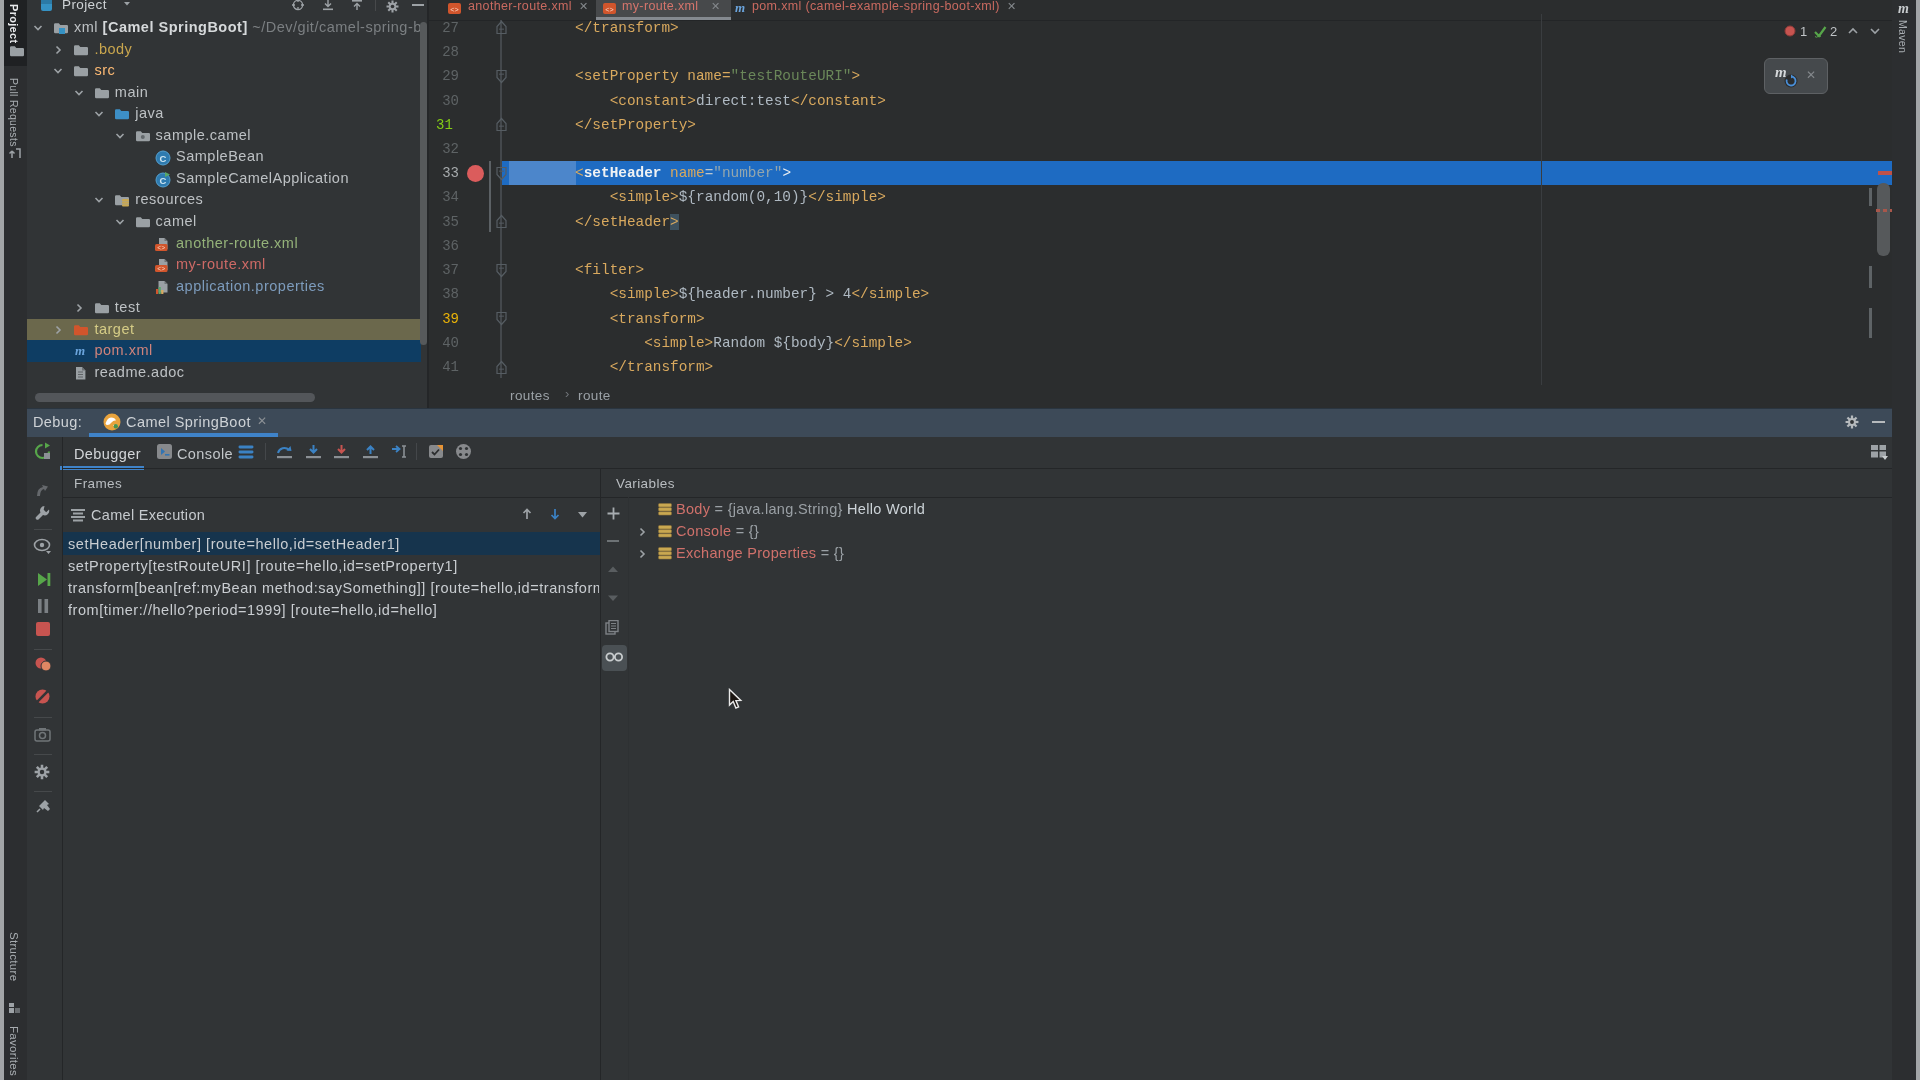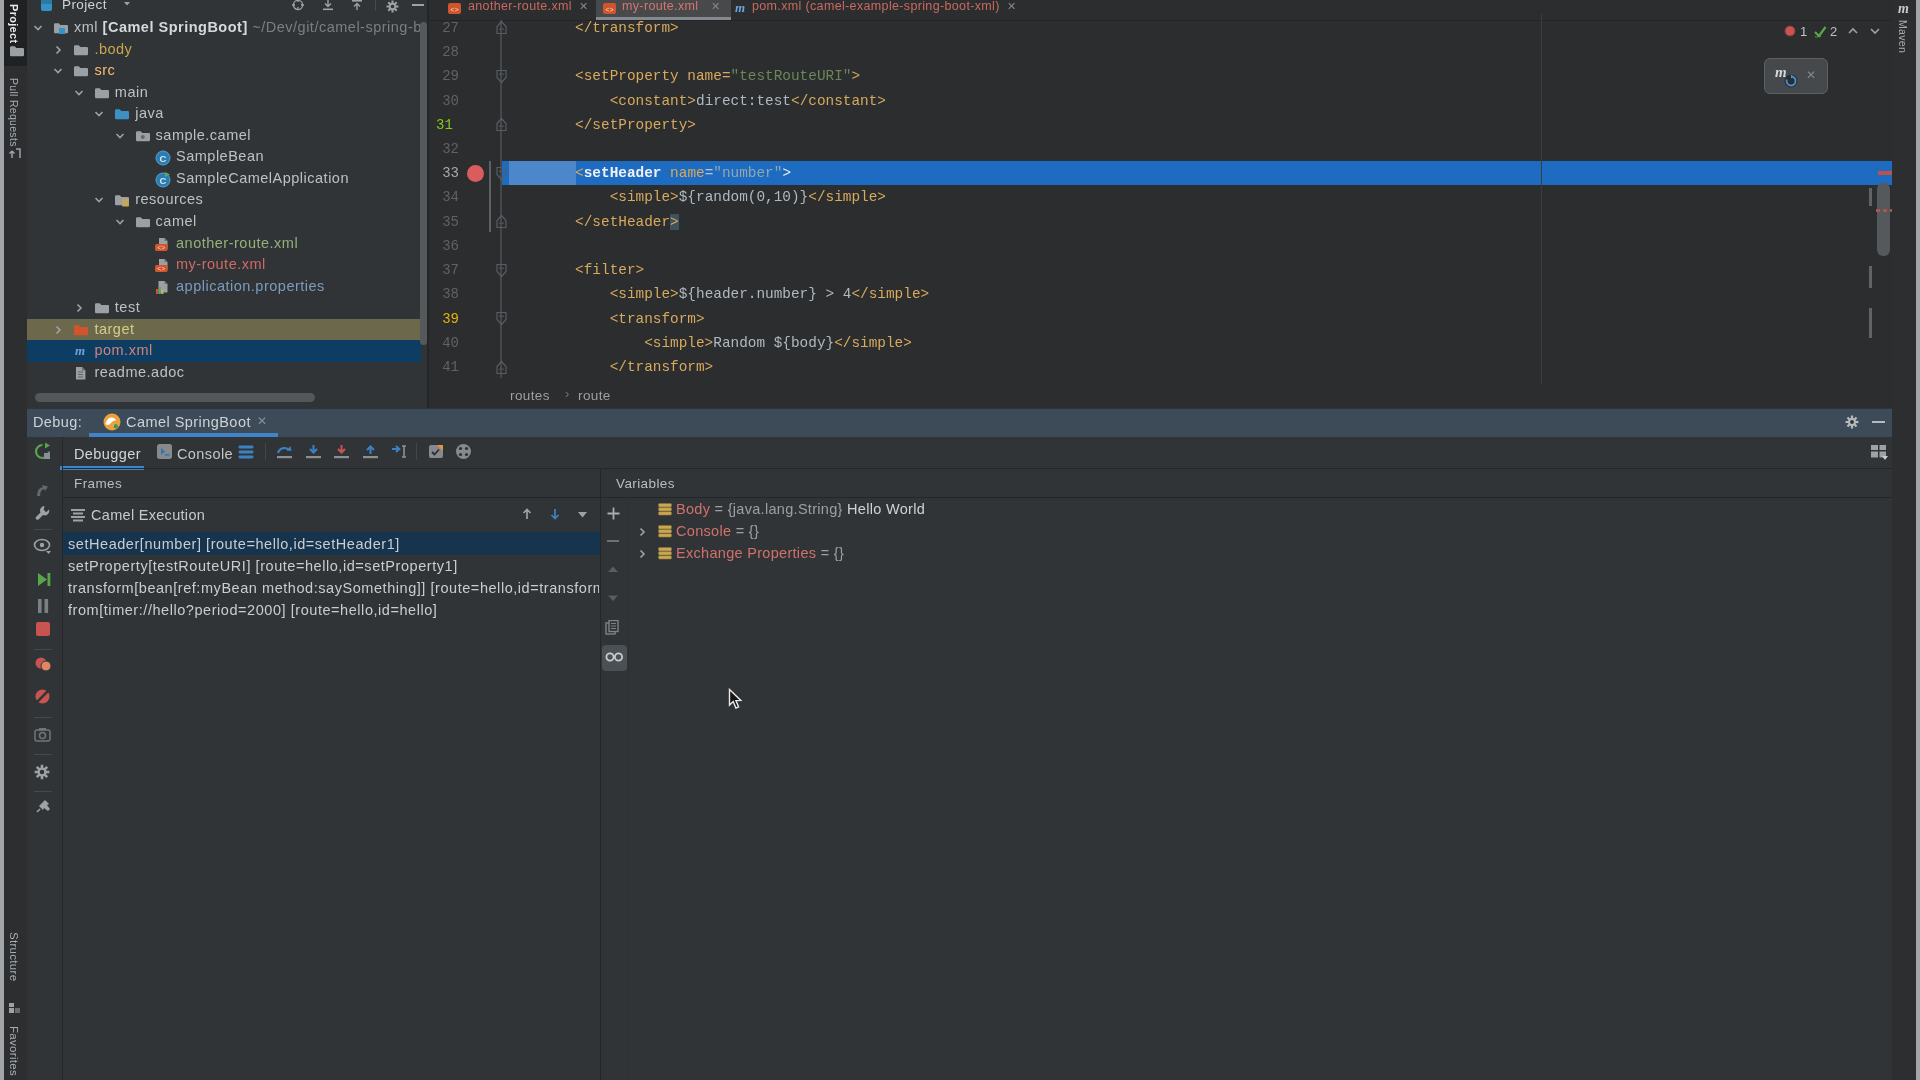--- a/index.html
+++ b/index.html
@@ -506,21 +506,21 @@
 <svg class="ab" style="left:548px;top:507px;" width="14" height="14" viewBox="0 0 14 14">
     <path d="M7 2 v9 M3.5 8 L7 11.5 L10.5 8" fill="none" stroke="#3b82c4" stroke-width="1.7"></path>
   </svg>
 <svg class="ab" style="left:577px;top:510px;" width="11" height="9" viewBox="0 0 11 9">
     <path d="M1 2 h9 l-4.5 5.5 z" fill="#9da2a6"></path>
   </svg>
 <div class="ab" style="left:63px;top:532px;width:537px;height:22.5px;background:#16344d"></div>
 <div class="t" style="left:68px;top:535.5px;font-size:14.5px;letter-spacing:0.55px;color:#c9cdd1;max-width:531px;overflow:hidden">setHeader[number] [route=hello,id=setHeader1]</div>
 <div class="t" style="left:68px;top:558.0px;font-size:14.5px;letter-spacing:0.55px;color:#c9cdd1;max-width:531px;overflow:hidden">setProperty[testRouteURI] [route=hello,id=setProperty1]</div>
 <div class="t" style="left:68px;top:580.0px;font-size:14.5px;letter-spacing:0.55px;color:#c9cdd1;max-width:531px;overflow:hidden">transform[bean[ref:myBean method:saySomething]] [route=hello,id=transform</div>
-<div class="t" style="left:68px;top:602.0px;font-size:14.5px;letter-spacing:0.55px;color:#c9cdd1;max-width:531px;overflow:hidden">from[timer://hello?period=2000] [route=hello,id=hello]</div>
+<div class="t" style="left:68px;top:602.0px;font-size:14.5px;letter-spacing:0.55px;color:#c9cdd1;max-width:531px;overflow:hidden">from[timer://hello?period=1999] [route=hello,id=hello]</div>
 <svg class="ab" style="left:606px;top:506px;" width="15" height="15" viewBox="0 0 15 15">
     <path d="M7.5 1.5 v12 M1.5 7.5 h12" stroke="#a7acb0" stroke-width="1.8"></path>
   </svg>
 <div class="ab" style="left:607px;top:540px;width:12px;height:1.8px;background:#6d7275"></div>
 <svg class="ab" style="left:606px;top:563px;" width="14" height="12" viewBox="0 0 14 12">
     <path d="M2 9 L7 3.5 L12 9 z" fill="#595d60"></path>
   </svg>
 <svg class="ab" style="left:606px;top:592px;" width="14" height="12" viewBox="0 0 14 12">
     <path d="M2 3.5 L7 9 L12 3.5 z" fill="#595d60"></path>
   </svg>

